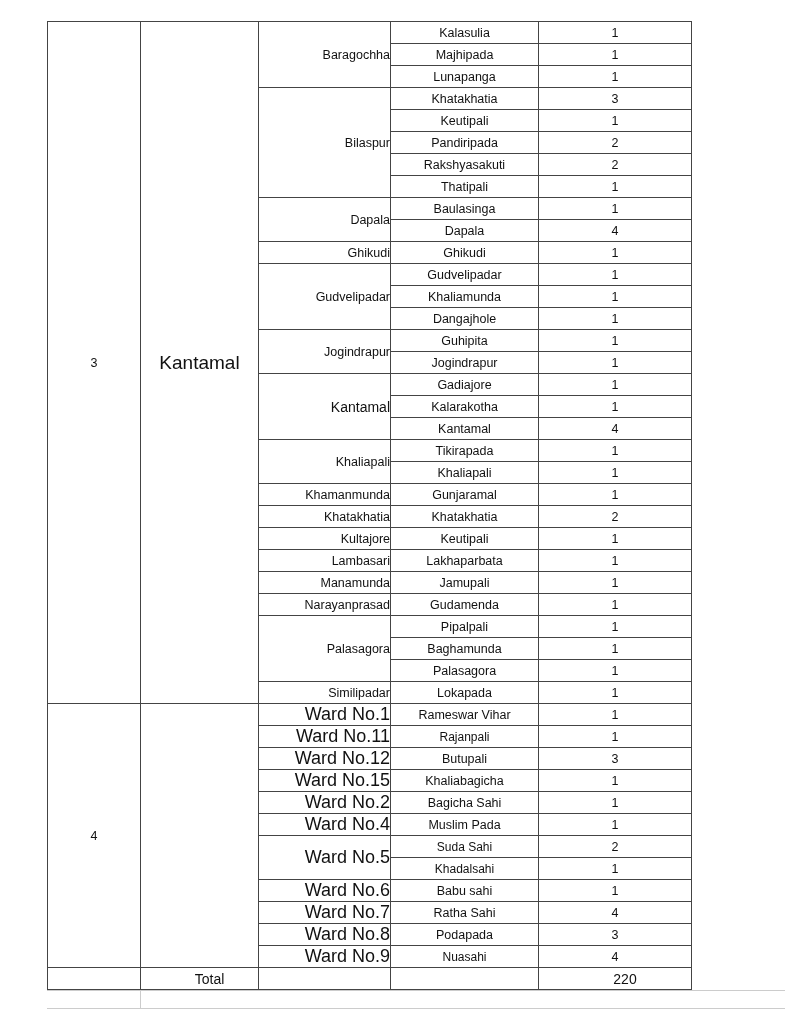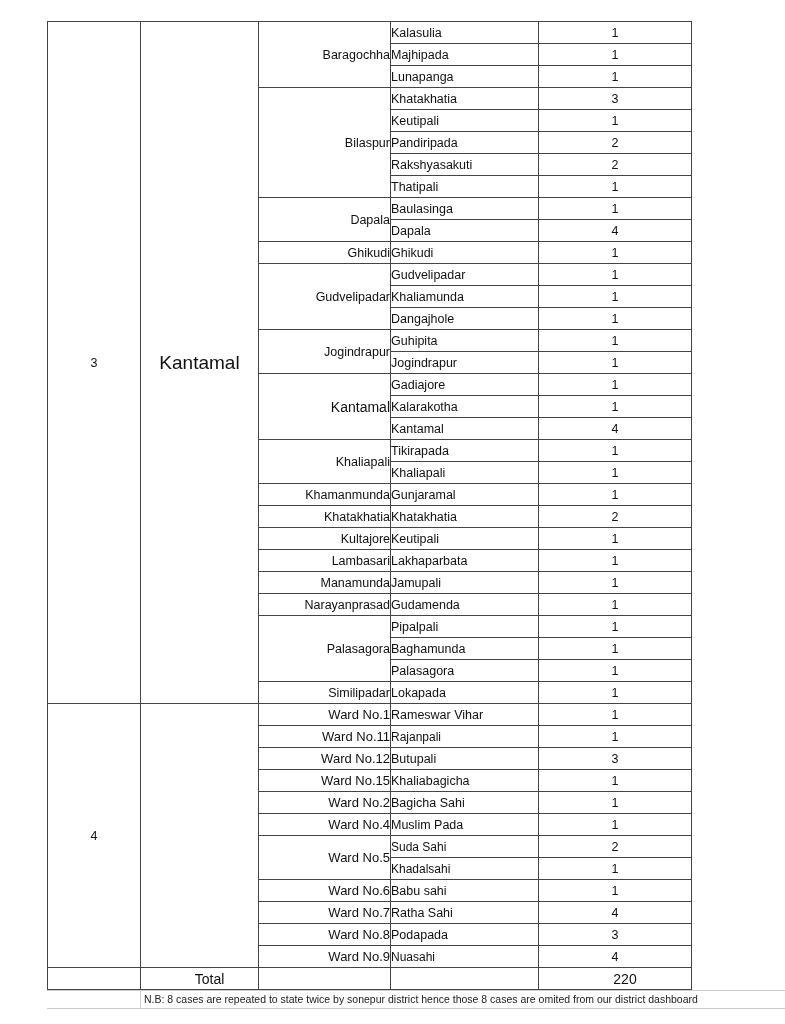--- a/index.html
+++ b/index.html
@@ -15,23 +15,23 @@
     height: 21px;
     font-size: 12.5px;
     vertical-align: middle;
     white-space: nowrap;
     overflow: hidden;
   }
   td.sno { text-align: center; font-size: 11px; }
   td.block { text-align: center; }
   td.block.big { font-size: 19px; }
   td.gp { text-align: right; font-size: 12.5px; }
-  td.gp.ward { font-size: 13px; padding-left: 29px; }
+  td.gp.ward { font-size: 18px; padding-left: 29px; }
   td.gp.kant { font-size: 14px; }
-  td.village { text-align: left; padding-left: 4px; font-size: 12.5px; }
+  td.village { text-align: center; padding-left: 4px; font-size: 12.5px; }
   td.village.lg { font-size: 12px; }
   td.count { text-align: center; font-size: 14px; }
   tr.total td { height: 21px; font-size: 14px; text-align: center; padding-left: 20px; }
   .note {
     position: absolute; left: 47px; top: 990px; width: 738px; height: 17px;
     border-top: 1px solid #ccc; border-bottom: 1px solid #ccc;
     font-size: 10.5px; line-height: 17px;
   }
   .note .spacer { position: absolute; left: 0; top: 0; width: 93px; height: 17px; border-right: 1px solid #ccc; }
   .note .text { position: absolute; left: 97px; top: 0; white-space: nowrap; color: #222; }
@@ -258,14 +258,13 @@
       <td>Total</td>
       <td></td>
       <td></td>
       <td>220</td>
     </tr>
   </tbody>
 </table>
 
 <div class="note">
   <div class="spacer"></div>
-  <div class="text">N.B: 8 cases are repeated to state twice by sonepur district hence those 8 cases are omited from our district dashboard</div>
 </div>
 
 </body></html>

